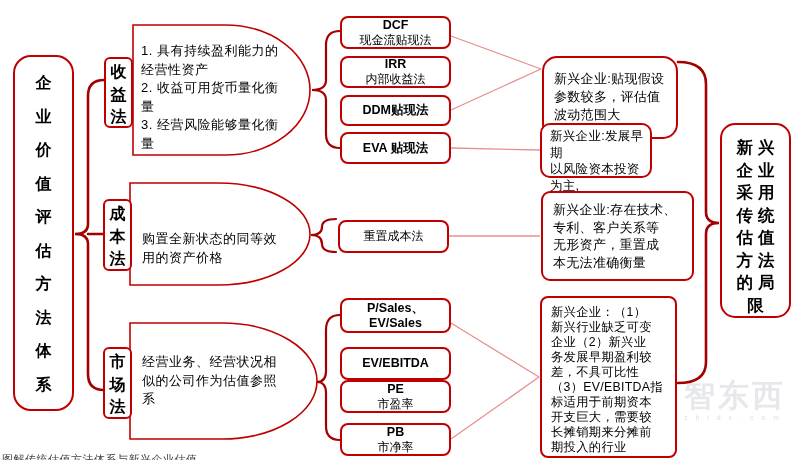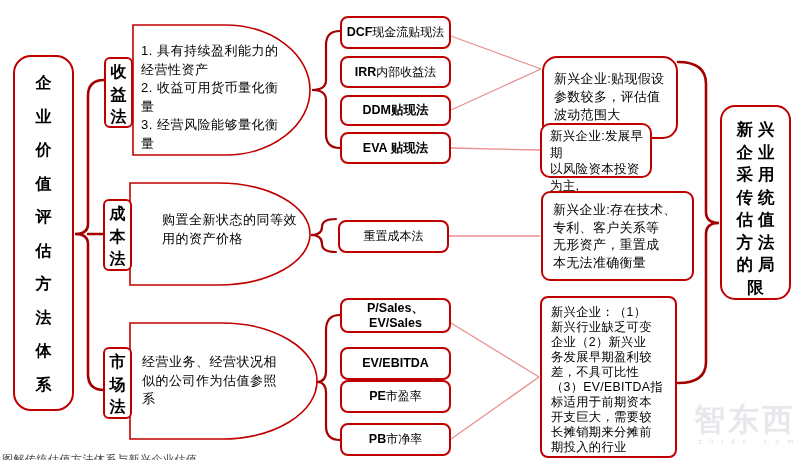--- a/index.html
+++ b/index.html
@@ -50,27 +50,27 @@
   }
   .bl-income{left:104px;top:57px;height:71px;}
   .bl-cost{left:103px;top:199px;height:72px;}
   .bl-market{left:103px;top:347px;height:72px;}
 
   .d-text{
     font-size:13px;line-height:18.5px;white-space:pre-line;
     letter-spacing:0.5px;
   }
   .dt-income{left:141px;top:42px;width:172px;}
-  .dt-cost{left:142px;top:211px;width:170px;margin-left:20px;}
+  .dt-cost{left:142px;top:230px;width:170px;}
   .dt-market{left:142px;top:353px;width:170px;}
 
   .method-box{
     left:340px;width:111px;
     border:2px solid var(--accent);border-radius:8px;background:#fff;
-    display:flex;flex-direction:row;align-items:center;justify-content:center;
+    display:flex;flex-direction:column;align-items:center;justify-content:center;
     text-align:center;
   }
   .m-line1{font-weight:700;font-size:12.5px;line-height:15px;white-space:pre-line;}
   .m-line2{font-size:12px;line-height:14.5px;}
   .mb-dcf{top:16px;height:33px;}
   .mb-irr{top:56px;height:32px;}
   .mb-ddm{top:95px;height:31px;}
   .mb-eva{top:132px;height:32px;}
   .mb-rc{left:338px;top:220px;height:33px;}
   .mb-psales{top:298px;height:35px;}
@@ -82,37 +82,37 @@
     border:2px solid var(--accent);background:#fff;
     font-size:13px;line-height:18px;white-space:pre-line;
     letter-spacing:0.3px;
   }
   .lim-dcf{left:542px;top:28px;width:136px;height:83px;border-radius:15px;padding:12px 6px 6px 10px;margin-top:28px;}
   .lim-eva{left:540px;top:123px;width:112px;height:55px;border-radius:10px;padding:3px 4px 3px 8px;line-height:16.5px;font-size:12.5px;}
   .lim-cost{left:541px;top:191px;width:153px;height:90px;border-radius:9px;padding:8px 6px 6px 10px;line-height:17.5px;}
   .lim-market{left:540px;top:296px;width:137px;height:162px;border-radius:8px;padding:7px 4px 4px 9px;font-size:12.3px;line-height:15px;}
 
   .limit-box{
-    left:720px;top:105px;width:71px;height:195px;
+    left:720px;top:123px;width:71px;height:195px;
     border:2px solid var(--accent);border-radius:15px;background:#fff;
     display:flex;flex-direction:column;align-items:center;
     padding-top:11px;
   }
   .limit-row{
     font-size:16.5px;font-weight:600;line-height:22.5px;
     letter-spacing:5px;text-indent:5px;text-align:center;width:100%;
   }
 
   .caption{
     left:2px;top:452px;
     font-size:11px;color:#444;letter-spacing:0.5px;white-space:nowrap;
   }
 
   .watermark{
-    left:684px;top:403px;width:112px;text-align:right;z-index:0;
+    left:684px;top:379px;width:112px;text-align:left;z-index:0;
   }
   .wm-logo{
     font-size:31px;font-weight:700;color:var(--watermark);
     letter-spacing:3px;line-height:34px;white-space:nowrap;
   }
   .wm-domain{
     font-size:7px;color:var(--watermark2);letter-spacing:3px;line-height:9px;
   }
 </style>
 </head>

